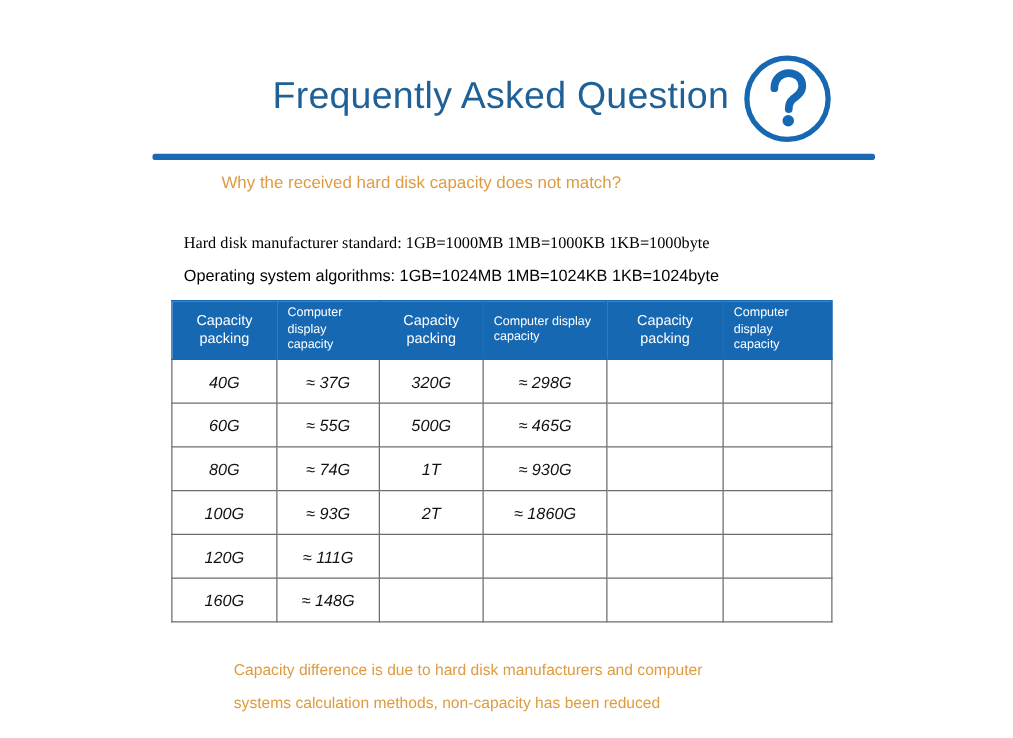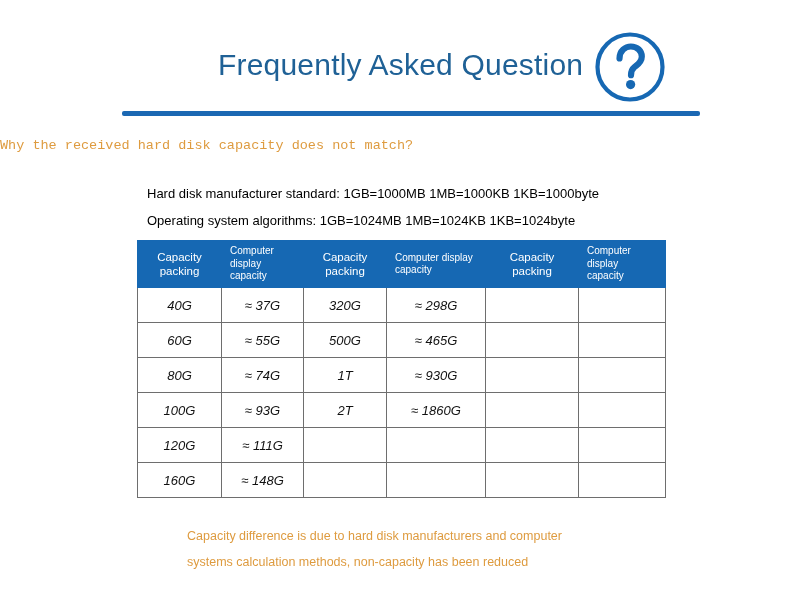--- a/index.html
+++ b/index.html
@@ -13,21 +13,21 @@
     font-family: "Liberation Sans", sans-serif;
     position: relative;
     overflow: hidden;
     color: #000;
   }
 
   
   #header-area {
     position: absolute;
     left: 0;
-    top: 0;
+    top: 12px;
     width: 718px;
     height: 120px;
   }
   #page-title {
     position: absolute;
     left: 218px;
     top: 48px;
     font-size: 30px;
     font-weight: 400;
     color: #1F6196;
@@ -52,34 +52,33 @@
     background: #1B68B3;
     border-radius: 2px;
   }
 
   
   #subtitle {
     position: absolute;
     left: 0;
     top: 138px;
     width: 674px;
-    text-align: left;
+    text-align: center;
     font-size: 13.5px;
     color: #DE9B3F;
     white-space: nowrap;
-    font-family: Liberation Mono, monospace;
   }
   .info-line {
     position: absolute;
     left: 147px;
     font-size: 13px;
     color: #000;
     white-space: nowrap;
   }
-  #info-line-1 { top: 186px; }
+  #info-line-1 { top: 186px; font-family: Liberation Serif, serif; }
   #info-line-2 { top: 213px; }
 
   
   #capacity-table {
     position: absolute;
     left: 137px;
     top: 240px;
     width: 528px;
     border-collapse: collapse;
     table-layout: fixed;

